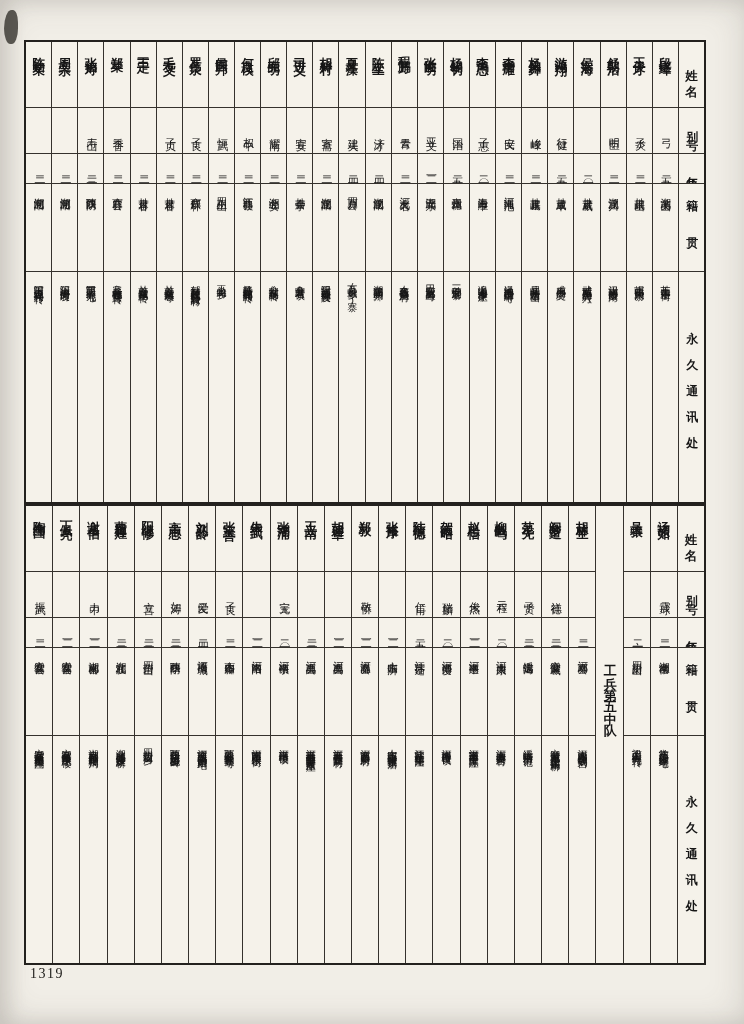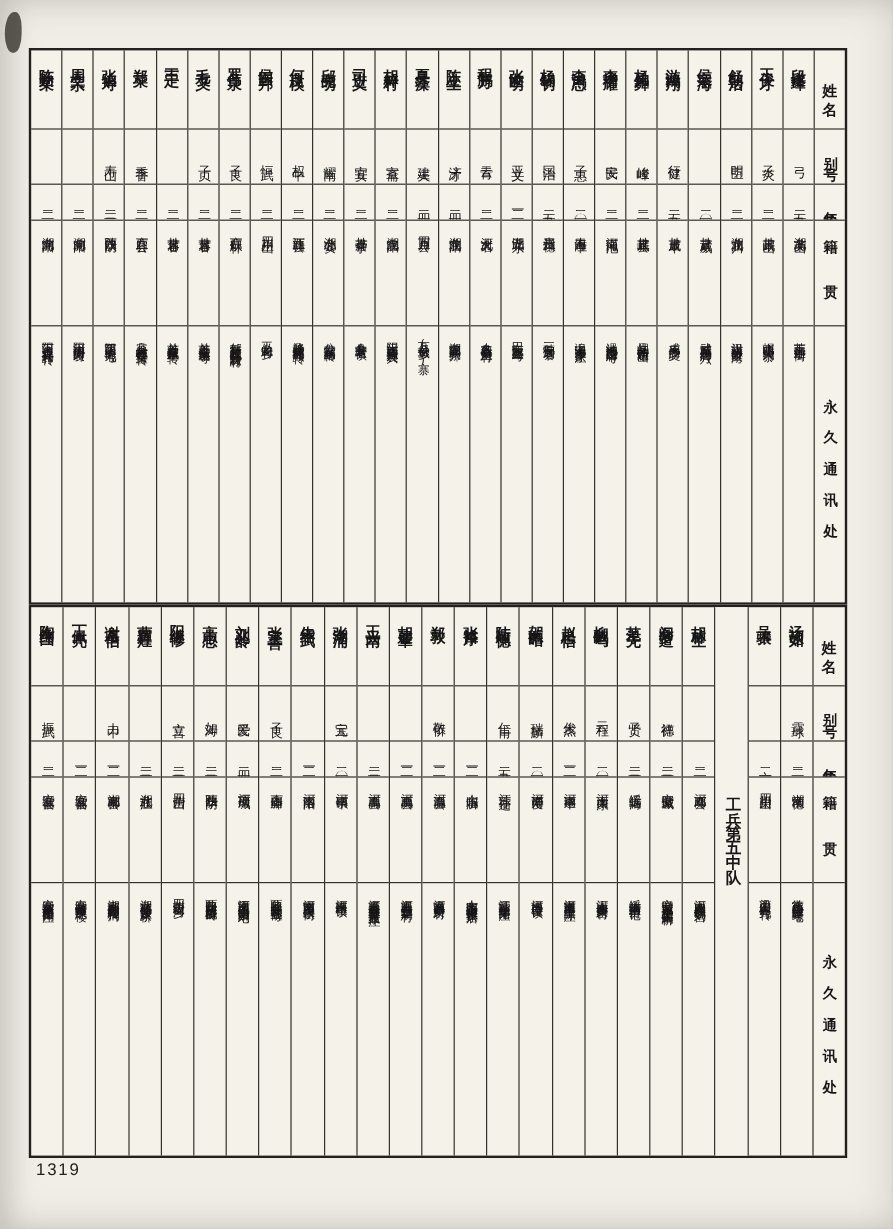--- a/index.html
+++ b/index.html
@@ -52,21 +52,21 @@
   .header-col .cell-address{letter-spacing:26px;font-size:12px;justify-content:center;}
   
   .section-col{background:#f5f2ea;}
   .cell-section{
     flex:1 1 auto;border-bottom:none;
     font-size:13px;font-weight:bold;letter-spacing:12px;
     padding-top:148px;justify-content:flex-start;
   }
   .page-number{
     position:absolute;left:30px;top:966px;
-    font-family:Liberation Sans, sans-serif;
+    font-family:Liberation Serif, serif;
     font-size:14px;letter-spacing:1.5px;color:#21201d;
   }
 </style>
 </head>
 <body>
 
 <div class="page">
   <div class="smudge"></div>
   <div id="table-top" class="roster">
       <div class="col header-col">

